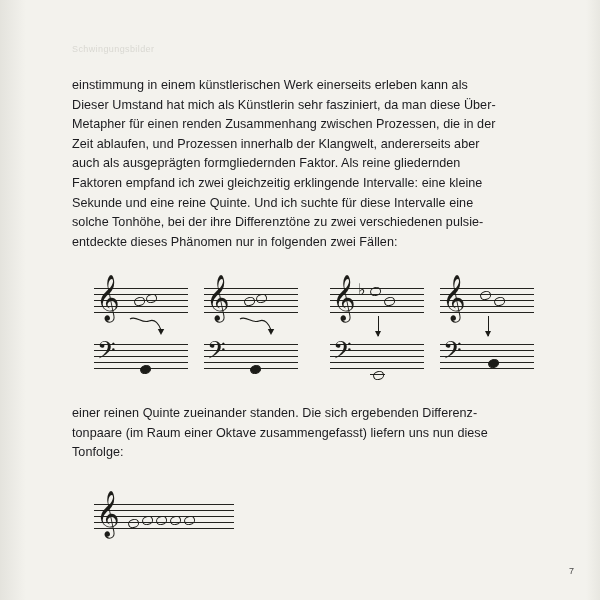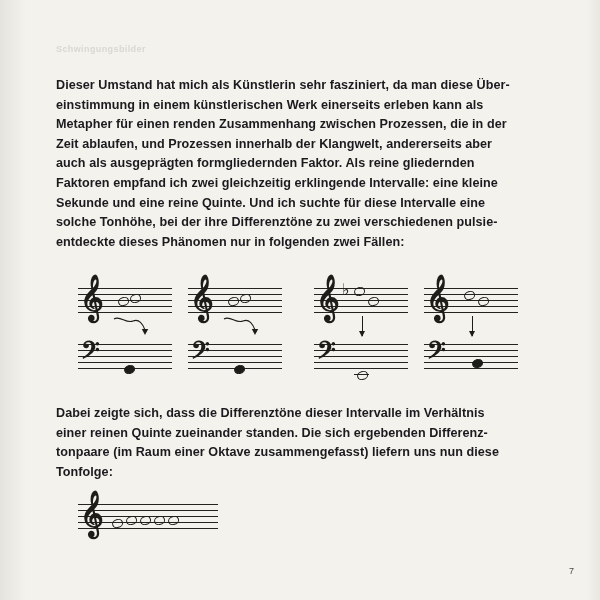--- a/index.html
+++ b/index.html
@@ -32,25 +32,24 @@
   .page::after {
     content: "";
     position: absolute;
     right: 0; top: 0; bottom: 0;
     width: 14px;
     background: linear-gradient(to left, #e8e7e1 0%, #f3f2ed 100%);
     pointer-events: none;
   }
   .content {
     position: absolute;
-    left: 56px;
+    left: 72px;
     top: 0;
     width: 488px;
     height: 600px;
-    font-weight: bold;
   }
   .running-head {
     position: absolute;
     left: 0;
     top: 44px;
     font-size: 9px;
     letter-spacing: 0.4px;
     color: #d9d8d2;
     font-family: "Liberation Sans", sans-serif;
   }
@@ -207,22 +206,22 @@
 </style>
 </head>
 <body>
 
 <div class="page">
   <div class="content">
 
     <div class="running-head">Schwingungsbilder</div>
 
     <div class="para" id="para-1">
+      <span class="ln">einstimmung in einem künstlerischen Werk einerseits erleben kann als</span>
       <span class="ln">Dieser Umstand hat mich als Künstlerin sehr fasziniert, da man diese Über-</span>
-      <span class="ln">einstimmung in einem künstlerischen Werk einerseits erleben kann als</span>
       <span class="ln">Metapher für einen renden Zusammenhang zwischen Prozessen, die in der</span>
       <span class="ln">Zeit ablaufen, und Prozessen innerhalb der Klangwelt, andererseits aber</span>
       <span class="ln">auch als ausgeprägten formgliedernden Faktor. Als reine gliedernden</span>
       <span class="ln">Faktoren empfand ich zwei gleichzeitig erklingende Intervalle: eine kleine</span>
       <span class="ln">Sekunde und eine reine Quinte. Und ich suchte für diese Intervalle eine</span>
       <span class="ln">solche Tonhöhe, bei der ihre Differenztöne zu zwei verschiedenen pulsie-</span>
       <span class="ln last">entdeckte dieses Phänomen nur in folgenden zwei Fällen:</span>
     </div>
 
     <div class="music-row">
@@ -327,21 +326,20 @@
             <div class="line l3"></div>
             <div class="line l4"></div>
           <span class="clef f">𝄢</span>
           <span class="note filled" style="left:48px; top:14.5px;"></span>
         </div>
       </div>
 
     </div>
 
     <div class="para" id="para-2">
-      <span class="ln">Dabei zeigte sich, dass die Differenztöne dieser Intervalle im Verhältnis</span>
       <span class="ln">einer reinen Quinte zueinander standen. Die sich ergebenden Differenz-</span>
       <span class="ln">tonpaare (im Raum einer Oktave zusammengefasst) liefern uns nun diese</span>
       <span class="ln last">Tonfolge:</span>
     </div>
 
     <div class="final-staff-wrap">
       <div class="final-staff">
         <div class="line l0"></div>
           <div class="line l1"></div>
           <div class="line l2"></div>

